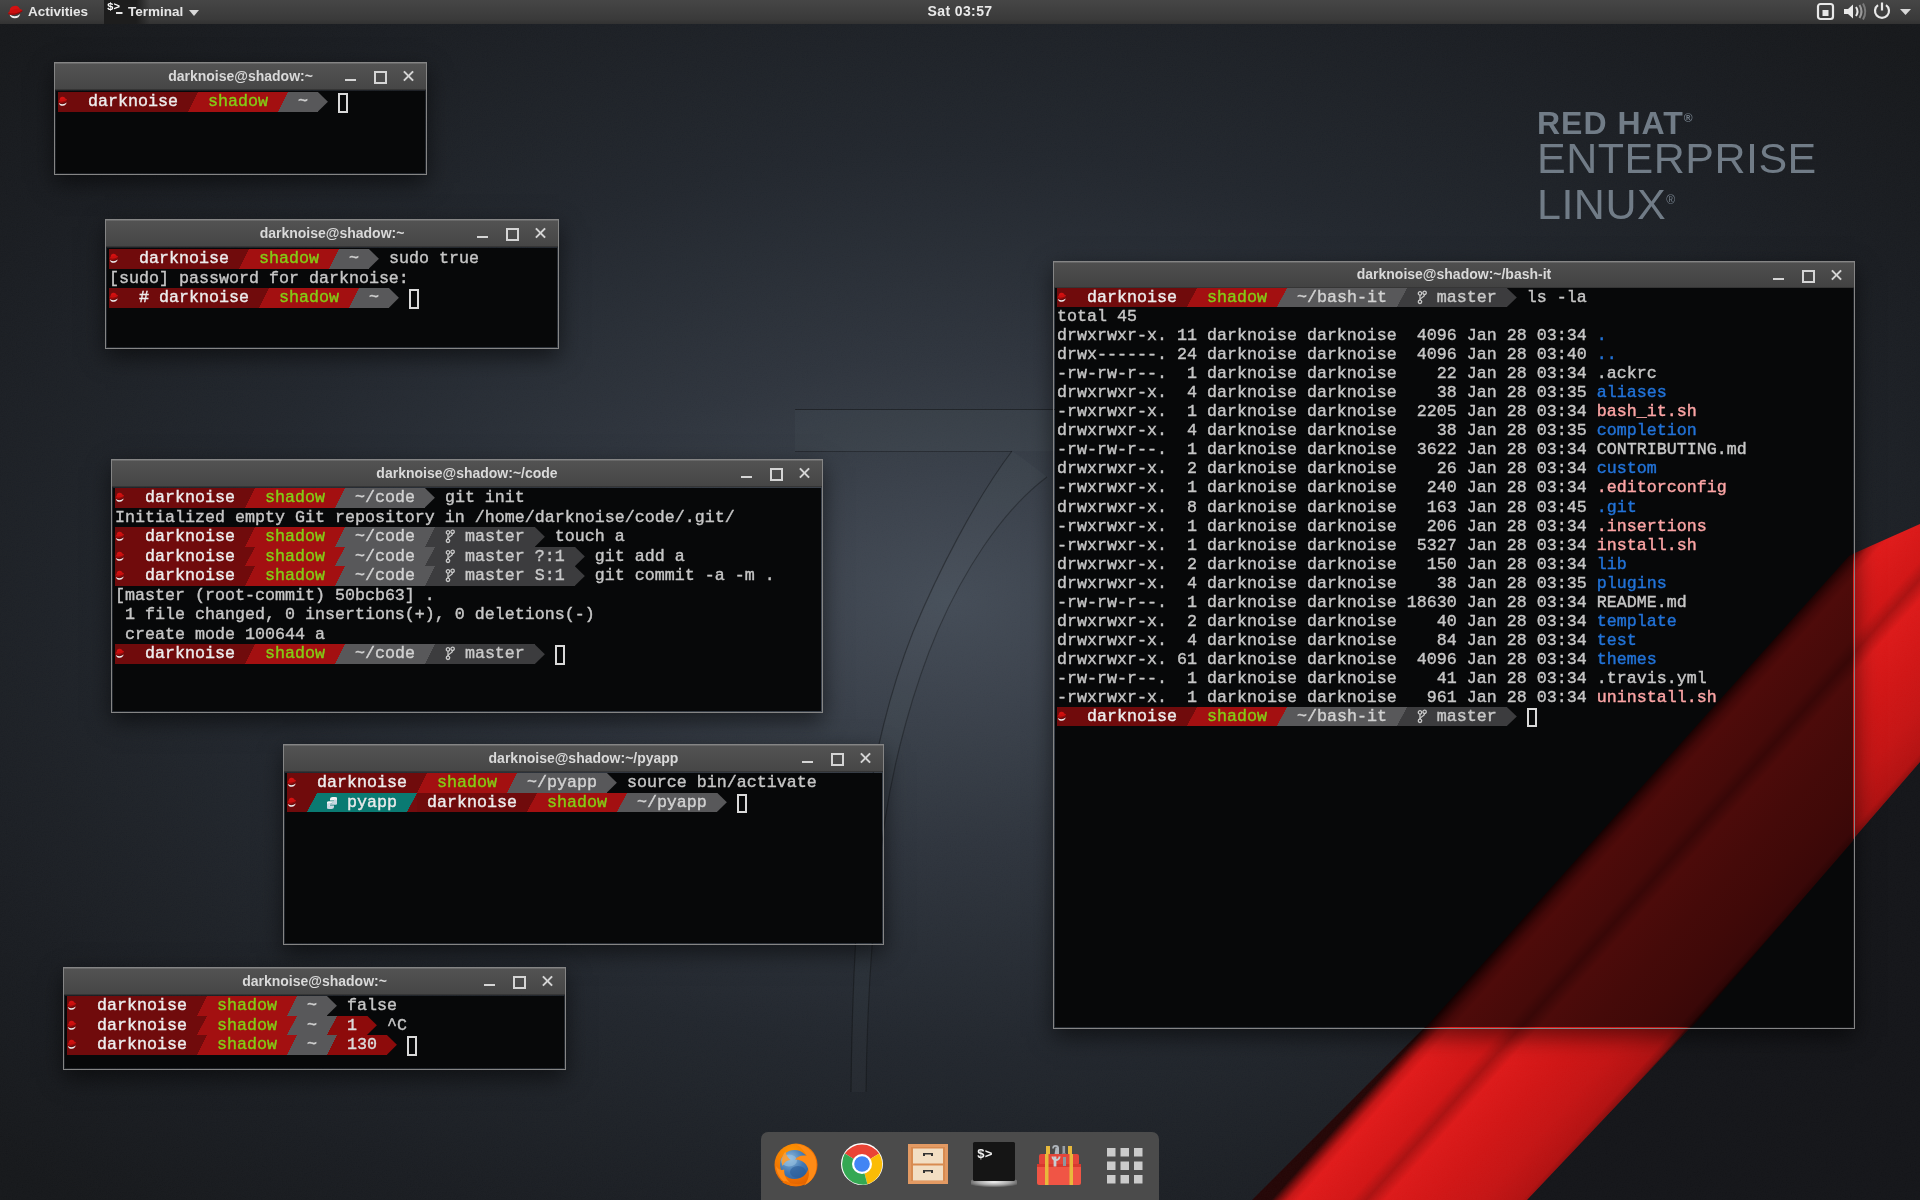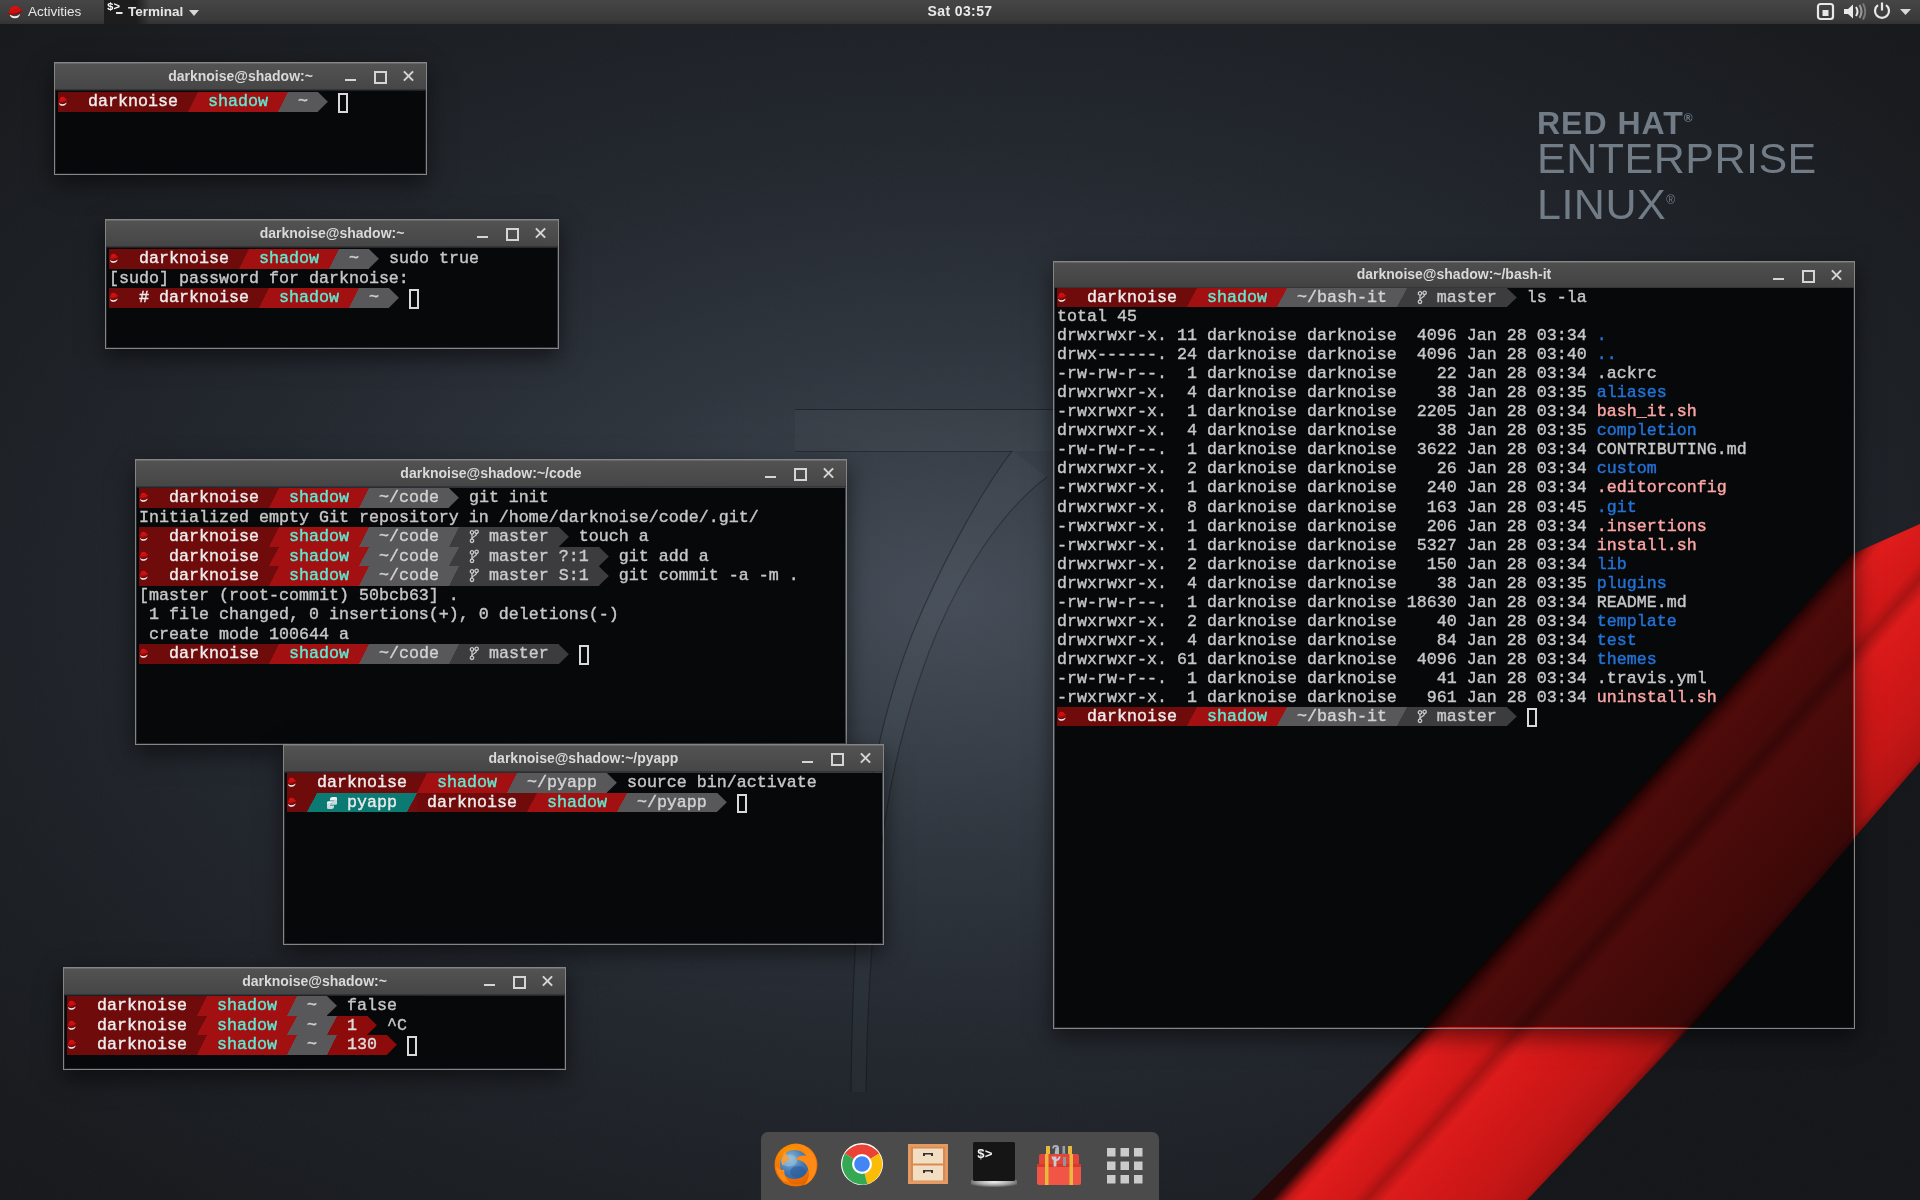--- a/index.html
+++ b/index.html
@@ -1,21 +1,21 @@
 <!DOCTYPE html>
 <html><head><meta charset="utf-8">
 <style>
 html,body{margin:0;padding:0;width:1920px;height:1200px;overflow:hidden;background:#1a1d22;}
 *{box-sizing:border-box;}
 #wall{position:absolute;left:0;top:0;width:1920px;height:1200px;}
 
 #topbar{position:absolute;left:0;top:0;width:1920px;height:24px;
  background:linear-gradient(#464646,#3a3a3a 80%,#323232);
  font-family:"Liberation Sans",sans-serif;color:#e6e6e6;z-index:50;}
-#topbar .act{position:absolute;left:28px;top:4px;font-size:13.5px;font-weight:normal;}
+#topbar .act{position:absolute;left:28px;top:4px;font-size:13.5px;font-weight:bold;}
 #topbar .hat{position:absolute;left:6px;top:2px;}
 #tapp{position:absolute;left:104px;top:0;height:24px;width:46px;
  background:linear-gradient(to right,#1d1d1d 70%,rgba(29,29,29,0));}
 #topbar .tname{position:absolute;left:128px;top:4px;font-size:13.5px;font-weight:bold;}
 #topbar .tcaret{position:absolute;left:189px;top:10px;width:0;height:0;
  border-left:5px solid transparent;border-right:5px solid transparent;border-top:6px solid #d8d8d8;}
 #topbar .clock{position:absolute;left:0;right:0;top:3px;text-align:center;font-size:14px;font-weight:bold;letter-spacing:0.4px;color:#e9e9e9;}
 #sysicons{position:absolute;right:4px;top:0;height:24px;}
 
 .win{position:absolute;border:1px solid #858585;box-shadow:0 8px 22px rgba(0,0,0,.55);}
@@ -31,21 +31,21 @@
 .bcls{height:26px;position:relative;}
 .bcls:before,.bcls:after{content:"";position:absolute;left:8px;top:12px;width:13px;height:2px;background:#d5d5d5;}
 .bcls:before{transform:rotate(45deg);}
 .bcls:after{transform:rotate(-45deg);}
 .ct{position:absolute;left:1px;right:1px;top:28px;bottom:1px;background:#070809;-webkit-text-stroke:0.4px;
  font-family:"Liberation Mono",monospace;font-size:16.667px;color:#c6c6c6;padding:2px 0 4px 2px;overflow:hidden;}
 .l{display:flex;height:19.55px;line-height:19.55px;white-space:pre;position:relative;z-index:1;}
 #w6 .l{height:19.05px;line-height:19.05px;}
 .l>span{flex:none;display:block;height:100%;}
 .s1{background:#700b0c;color:#ededed;}
-.s2{background:#a31011;color:#5eead4;}
+.s2{background:#a31011;color:#84cc16;}
 .sg{background:#58585a;color:#d2d2d2;}
 .sm{background:#3c3c3e;color:#c9c9c9;}
 .sv{background:#0a7a72;color:#eaeaea;}
 .se{background:#8d0b0b;color:#dcdcdc;}
 .sep{width:10px;}
 .p12{background:linear-gradient(to bottom right,#700b0c 49.5%,#a31011 50.5%);}
 .p2g{background:linear-gradient(to bottom right,#a31011 49.5%,#58585a 50.5%);}
 .pgm{background:linear-gradient(to bottom right,#58585a 49.5%,#3c3c3e 50.5%);}
 .pge{background:linear-gradient(to bottom right,#58585a 49.5%,#8d0b0b 50.5%);}
 .p1v{background:linear-gradient(to bottom right,#700b0c 49.5%,#0a7a72 50.5%);}
@@ -200,21 +200,21 @@
   <div class="l"><span class="s1"><svg class="pg" width="10" height="19" viewBox="0 0 10 19">
             <use href="#hatg"></use>
           </svg>  darknoise </span><span class="sep p12"></span><span class="s2"> shadow </span><span class="sep p2g"></span><span class="sg"> ~ </span><span class="ag"></span><span> sudo true</span></div>
   <div class="l"><span>[sudo] password for darknoise: </span></div>
   <div class="l"><span class="s1"><svg class="pg" width="10" height="19" viewBox="0 0 10 19">
             <use href="#hatg"></use>
           </svg>  # darknoise </span><span class="sep p12"></span><span class="s2"> shadow </span><span class="sep p2g"></span><span class="sg"> ~ </span><span class="ag"></span><span> </span><span class="cur"></span></div>
  </div>
 </div>
 
-<div class="win" style="left:111px;top:459px;width:712px;height:286px;margin-left:24px;">
+<div class="win" style="left:111px;top:459px;width:712px;height:254px;">
  <div class="tb">
       <div class="tt">darknoise@shadow:~/code</div>
   <div class="bts">
         <div class="b bmin"></div>
         <div class="b bmax"></div>
         <div class="b bcls"></div>
       </div>
     </div>
  <div class="ct" style="padding-top:0;">
   <div class="l"><span class="s1"><svg class="pg" width="10" height="19" viewBox="0 0 10 19">

